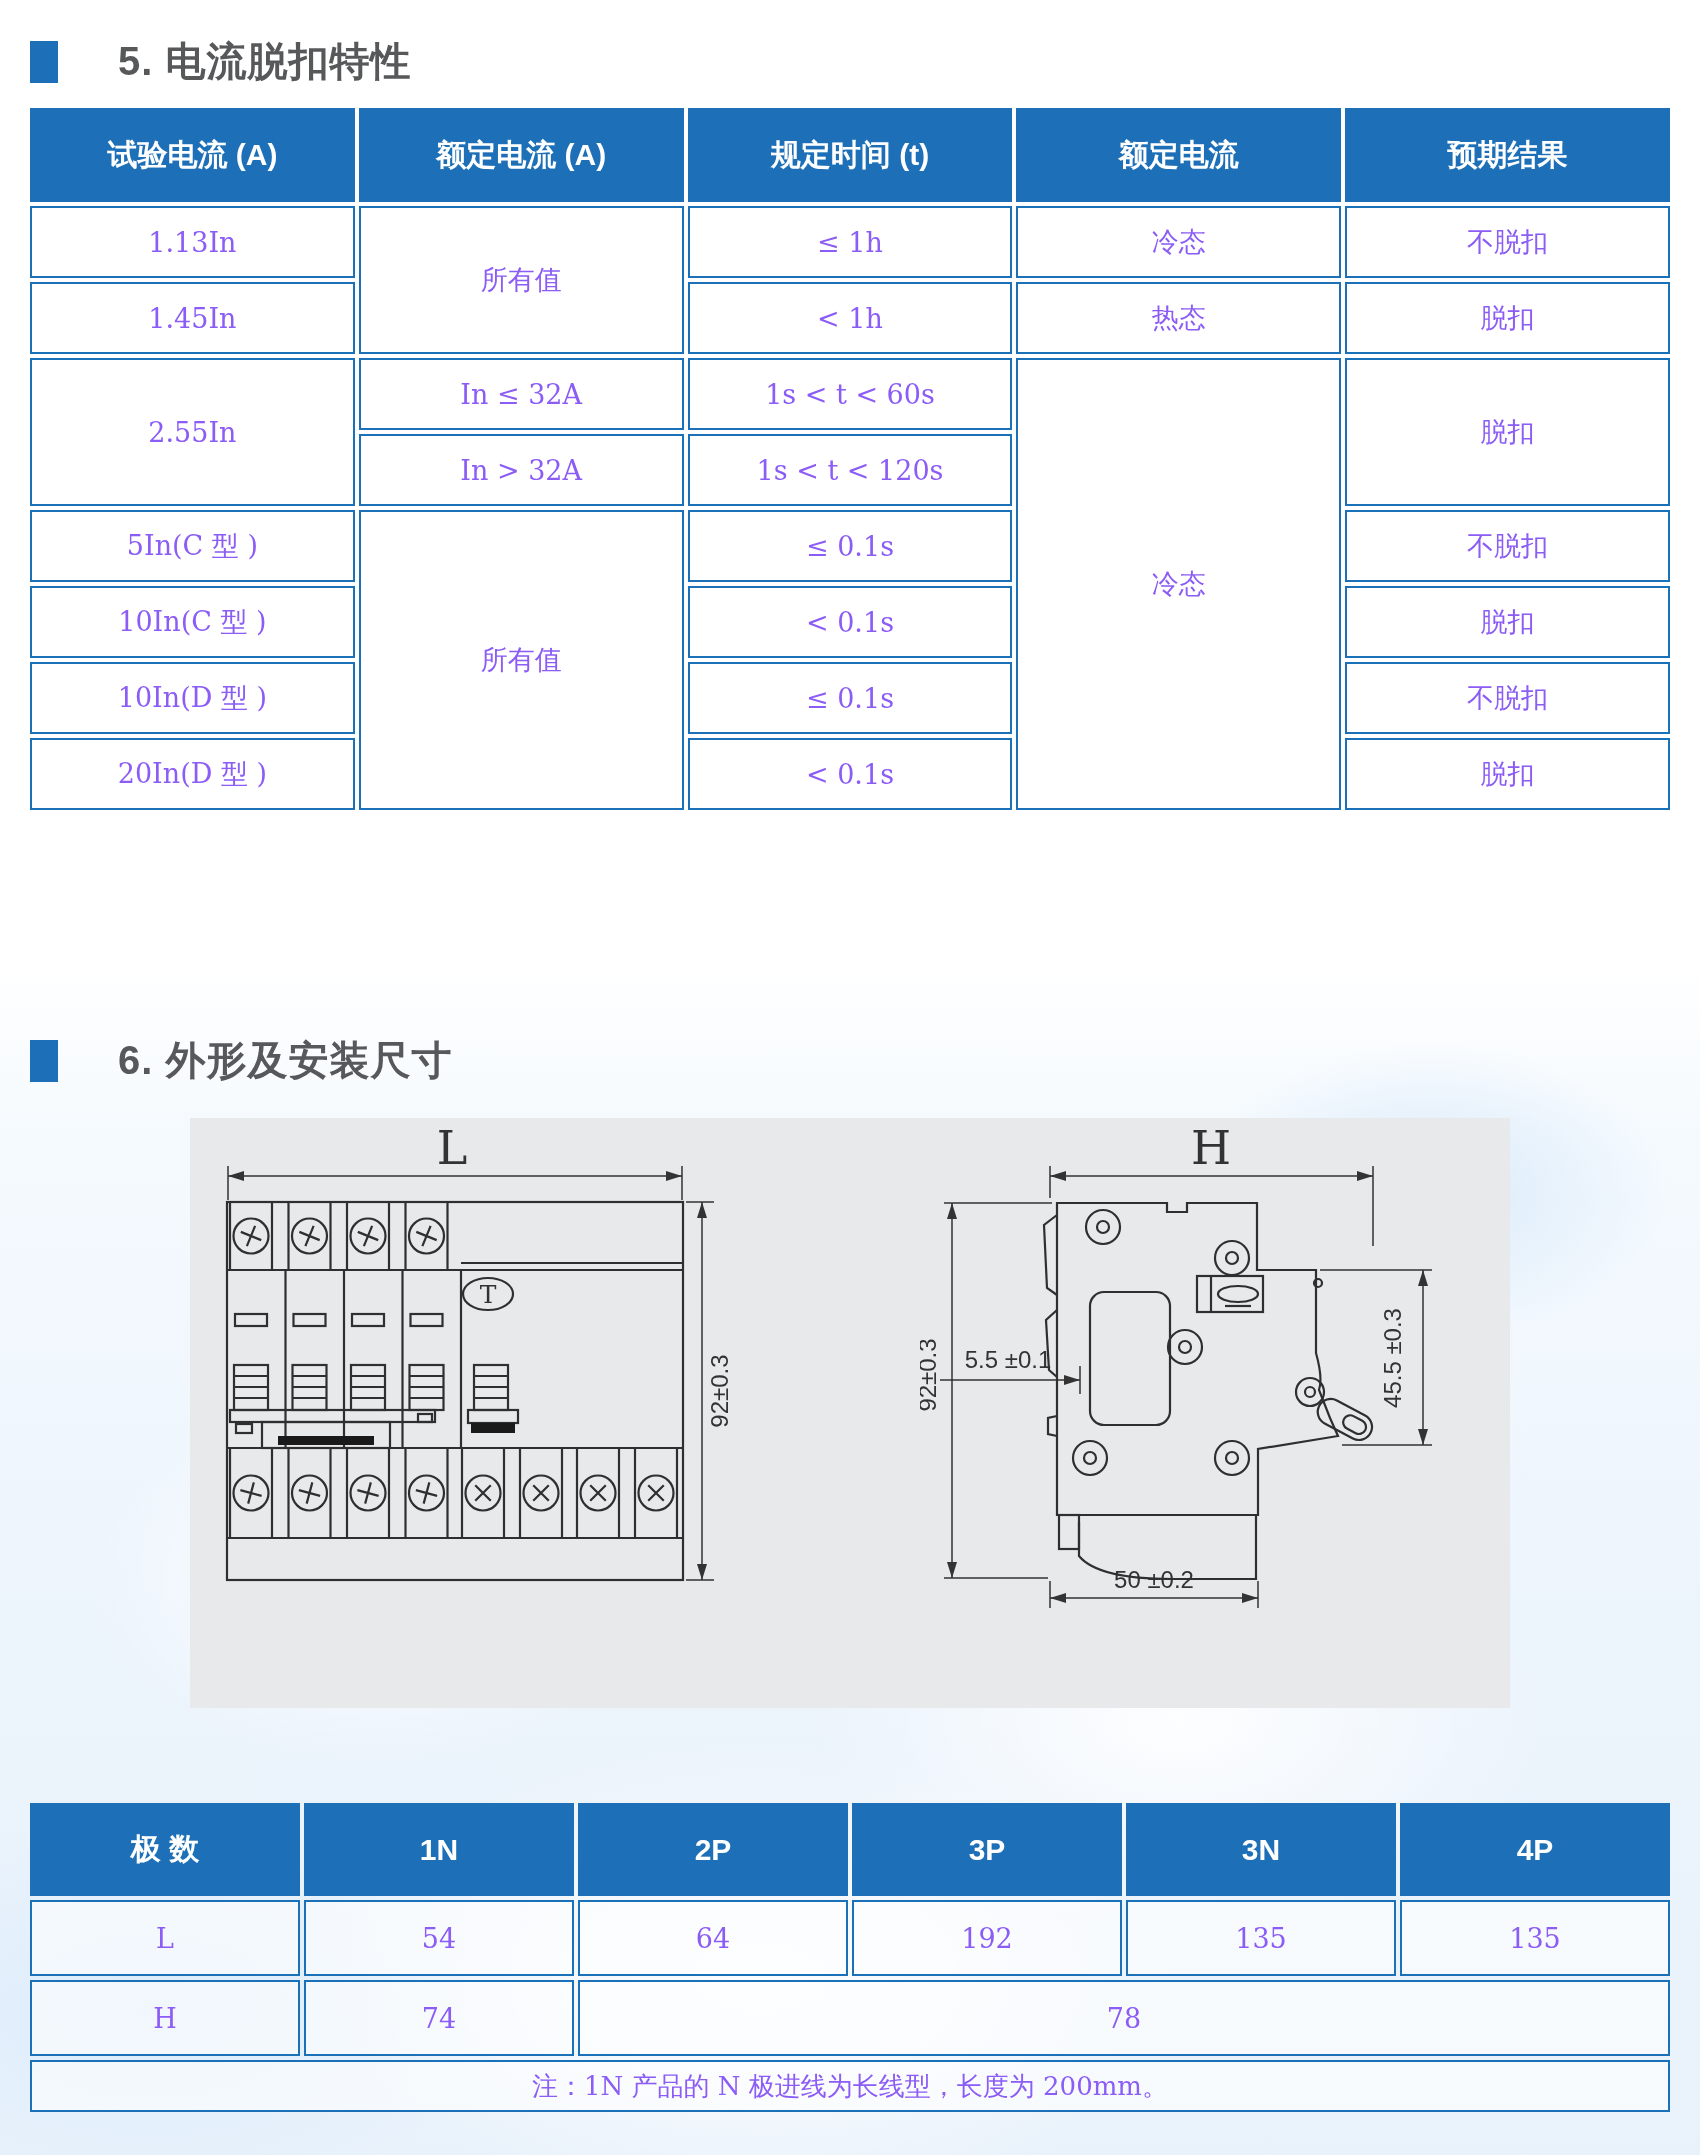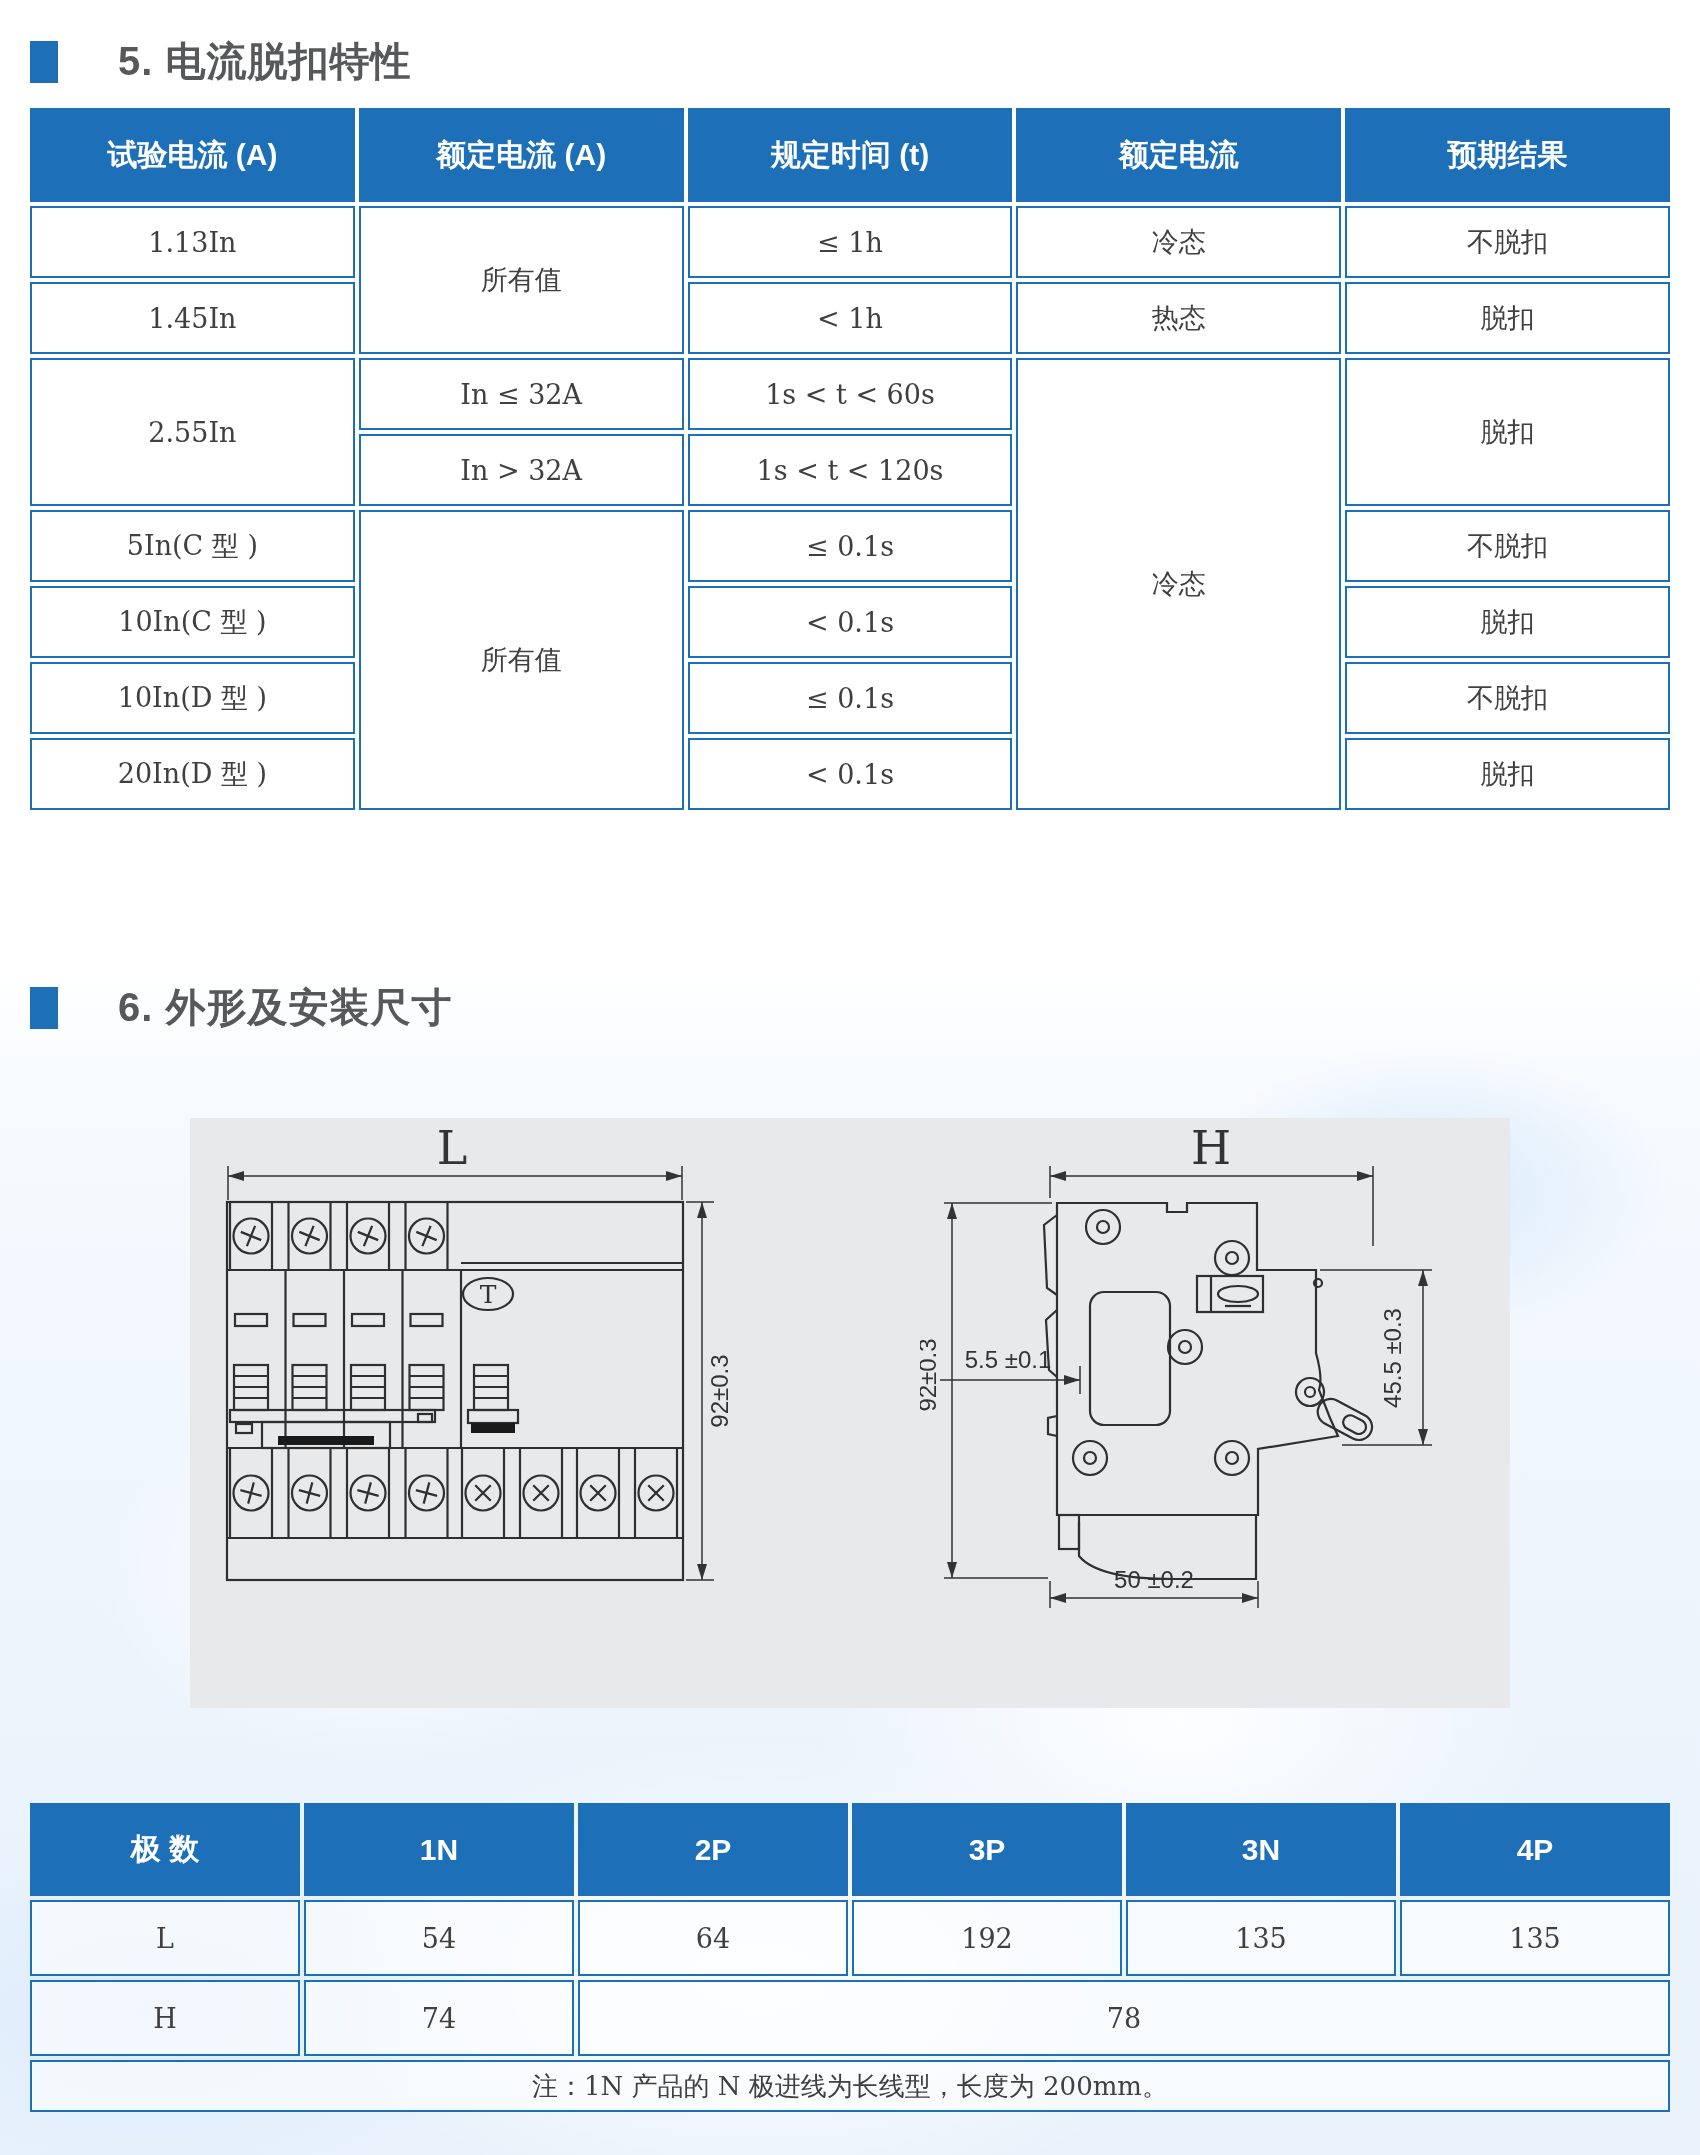--- a/index.html
+++ b/index.html
@@ -22,35 +22,35 @@
   .sec-title{
     position:absolute;left:30px;display:flex;align-items:center;gap:20px;z-index:5;
   }
   .sec-title .sq{width:28px;height:42px;background:#1d70b7;}
   .sec-title .txt{
     font-size:40px;font-weight:bold;color:#57585a;letter-spacing:1px;
     font-family:"Liberation Sans",sans-serif;
     margin-left:40px;
   }
   #sec5-title{top:34px;}
-  #sec6-title{top:980px;}
+  #sec6-title{top:1033px;}
 
   
   table.doc{
     position:absolute;border-collapse:separate;border-spacing:4px;
     table-layout:fixed;z-index:5;
   }
   table.doc th{
     background:#1d70b7;color:#ffffff;font-weight:bold;font-size:30px;
     font-family:"Liberation Sans",sans-serif;padding:8px;text-align:center;
   }
   table.doc td{
     border:2px solid #1a71b8;background:#ffffff;
     font-family:"DejaVu Serif","Liberation Serif",serif;
-    font-size:27px;color:#404040;text-align:center;padding:0;
+    font-size:27px;color:#8b5cf6;text-align:center;padding:0;
   }
   #trip-table{left:26px;top:104px;width:1648px;}
   #trip-table th{height:78px;}
   #trip-table td{height:68px;}
 
   #dims-table{left:26px;top:1799px;width:1648px;}
   #dims-table th{height:77px;margin-left:23px;}
   #dims-table td{height:72px;background:rgba(255,255,255,0.6);}
   #dims-table td.note{height:48px;font-size:26px;margin-top:8px;}
 

